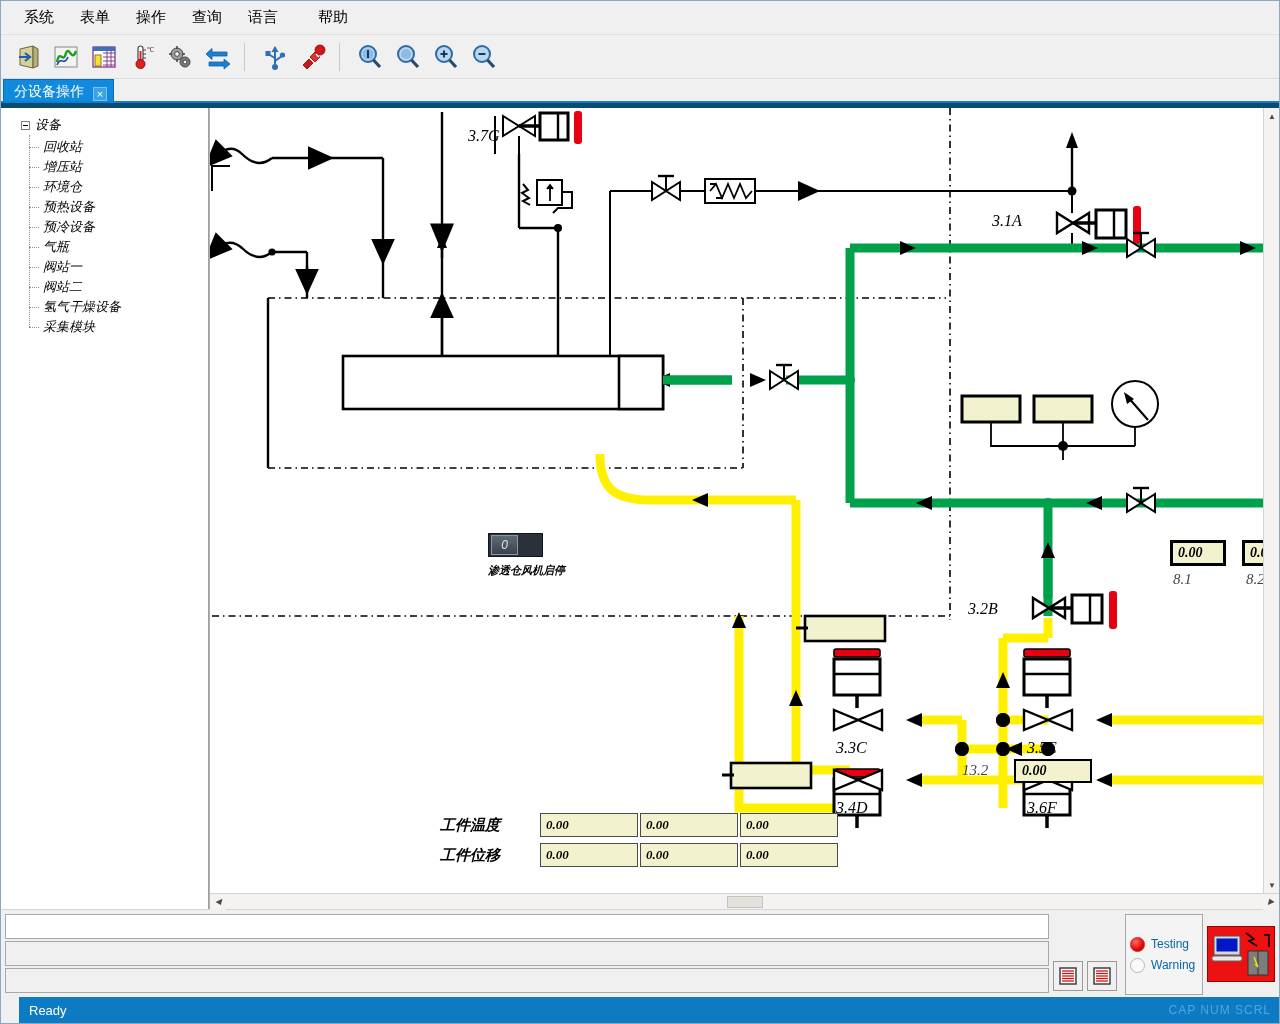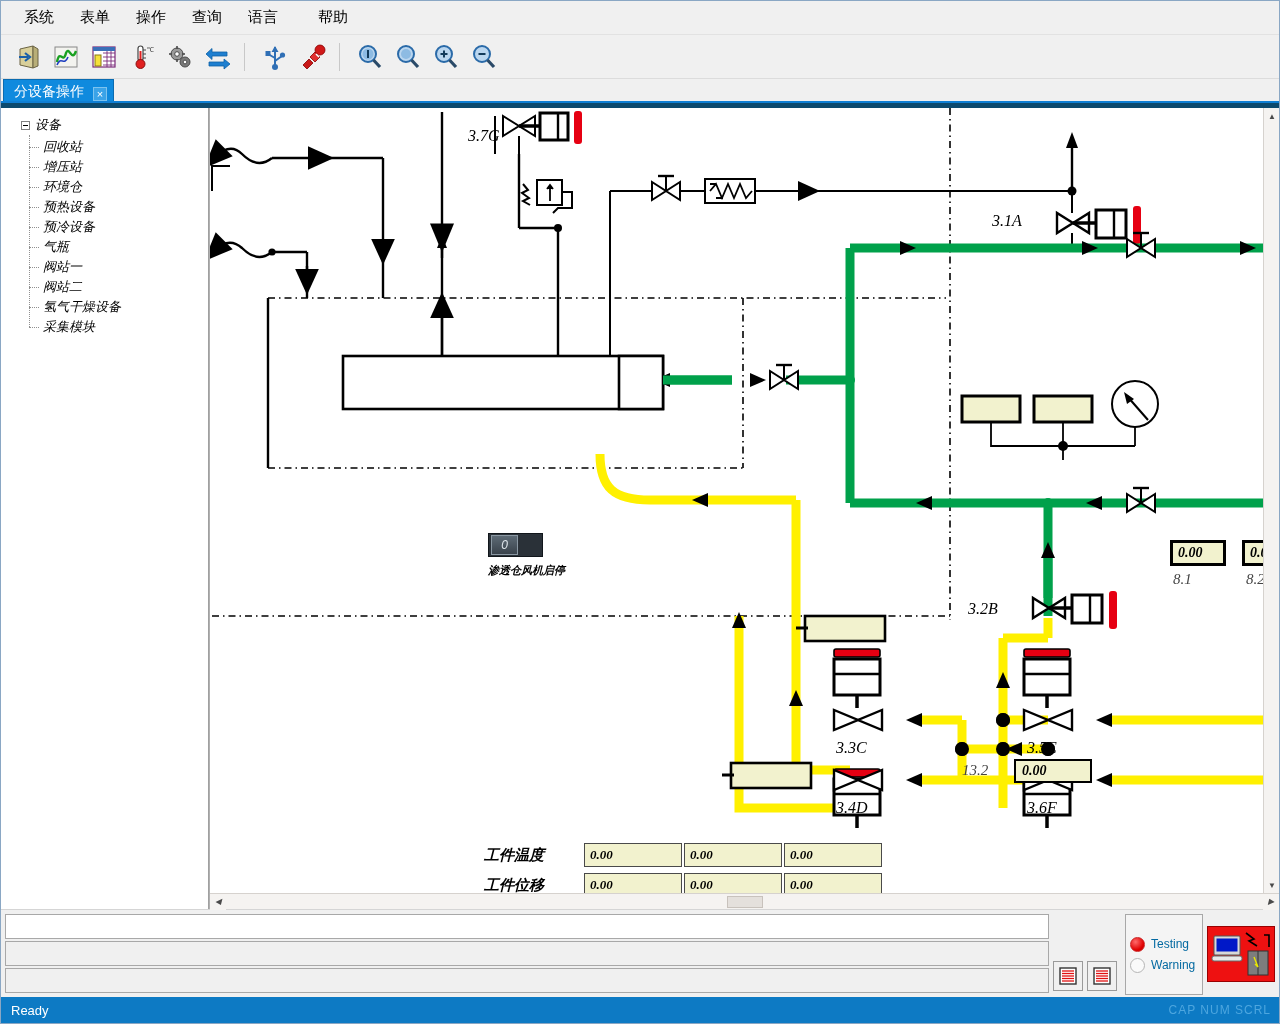--- a/index.html
+++ b/index.html
@@ -194,21 +194,21 @@
     background: #ee1111; border: 1px solid #900; position: relative;
     display: flex; align-items: center; justify-content: center;
   }
 
   
   .statusbar {
     height: 26px; min-height: 26px;
     background: #0d7ac4;
     display: flex; align-items: center; justify-content: space-between;
     padding: 0 8px 0 10px;
-    color: #ffffff; font-size: 13px;
+    color: #ffffff; font-size: 13px; margin-left: 18px;
   }
   .statusbar .sright { color: #4da6df; letter-spacing: 1px; font-size: 12px; }
 
   text { font-family: "Liberation Serif", serif; }
 </style>
 </head>
 <body>
 
 <div class="app">
 
@@ -686,21 +686,21 @@
         <div style="position:absolute;left:1036px;top:463px;font-size:15px;color:#444;font-family:'Liberation Serif',serif;">8.2</div>
 
         <div style="position:absolute;left:804px;top:651px;width:78px;height:24px;background:#F2F2CE;border:2px solid #000;display:flex;align-items:center;padding-left:6px;font-size:14px;font-weight:bold;font-family:'Liberation Serif',serif;">0.00</div>
         <div style="position:absolute;left:752px;top:654px;font-size:15px;color:#444;font-family:'Liberation Serif',serif;">13.2</div>
 
         <div style="position:absolute;left:278px;top:425px;width:55px;height:24px;background:#2a3138;border:1px solid #11161b;display:flex;align-items:center;">
           <div style="width:27px;height:20px;margin-left:2px;background:linear-gradient(to bottom,#5d6a75,#39424b);border:1px solid #8a97a2;display:flex;align-items:center;justify-content:center;color:#dfe6ec;font-size:12px;font-family:'Liberation Sans',sans-serif;">0</div>
         </div>
         <div style="position:absolute;left:278px;top:455px;font-size:11px;font-weight:bold;color:#000;">渗透仓风机启停</div>
 
-        <div style="position:absolute;left:230px;top:735px;margin-left:44px;">
+        <div style="position:absolute;left:230px;top:705px;">
           <div style="display:flex;align-items:center;margin-bottom:6px;">
             <div style="width:100px;font-size:15px;font-weight:bold;color:#000;">工件温度</div>
             <div style="width:98px;height:24px;background:#F2F2CE;border:1px solid #4a4a4a;margin-right:2px;display:flex;align-items:center;padding-left:5px;font-size:13px;font-weight:bold;font-family:'Liberation Serif',serif;">0.00</div>
             <div style="width:98px;height:24px;background:#F2F2CE;border:1px solid #4a4a4a;margin-right:2px;display:flex;align-items:center;padding-left:5px;font-size:13px;font-weight:bold;font-family:'Liberation Serif',serif;">0.00</div>
             <div style="width:98px;height:24px;background:#F2F2CE;border:1px solid #4a4a4a;display:flex;align-items:center;padding-left:5px;font-size:13px;font-weight:bold;font-family:'Liberation Serif',serif;">0.00</div>
           </div>
           <div style="display:flex;align-items:center;margin-bottom:6px;">
             <div style="width:100px;font-size:15px;font-weight:bold;color:#000;">工件位移</div>
             <div style="width:98px;height:24px;background:#F2F2CE;border:1px solid #4a4a4a;margin-right:2px;display:flex;align-items:center;padding-left:5px;font-size:13px;font-weight:bold;font-family:'Liberation Serif',serif;">0.00</div>
             <div style="width:98px;height:24px;background:#F2F2CE;border:1px solid #4a4a4a;margin-right:2px;display:flex;align-items:center;padding-left:5px;font-size:13px;font-weight:bold;font-family:'Liberation Serif',serif;">0.00</div>

